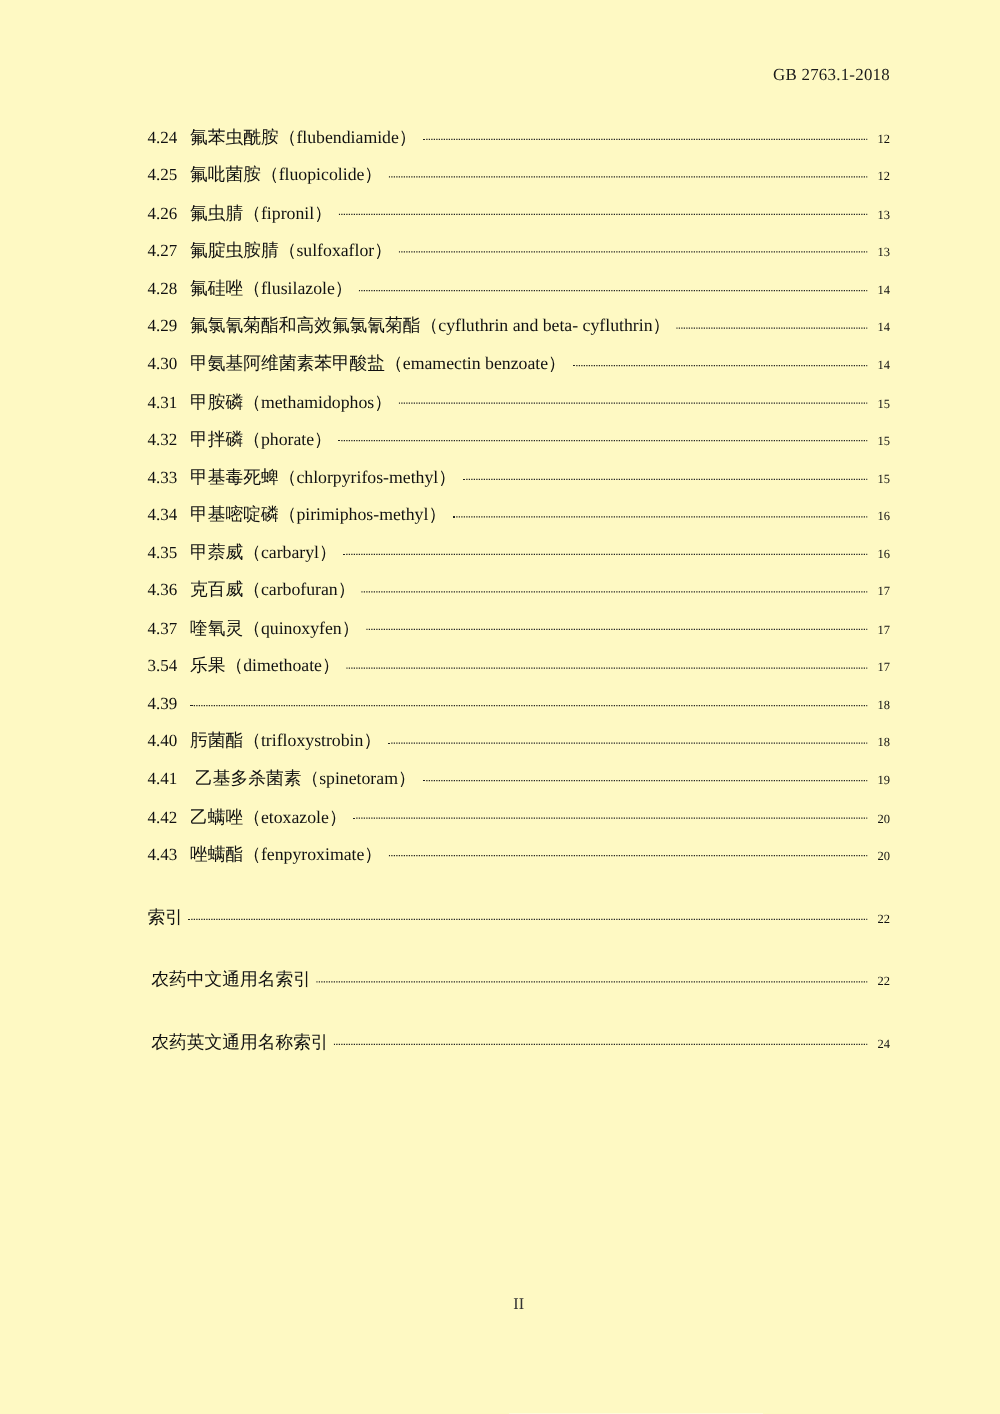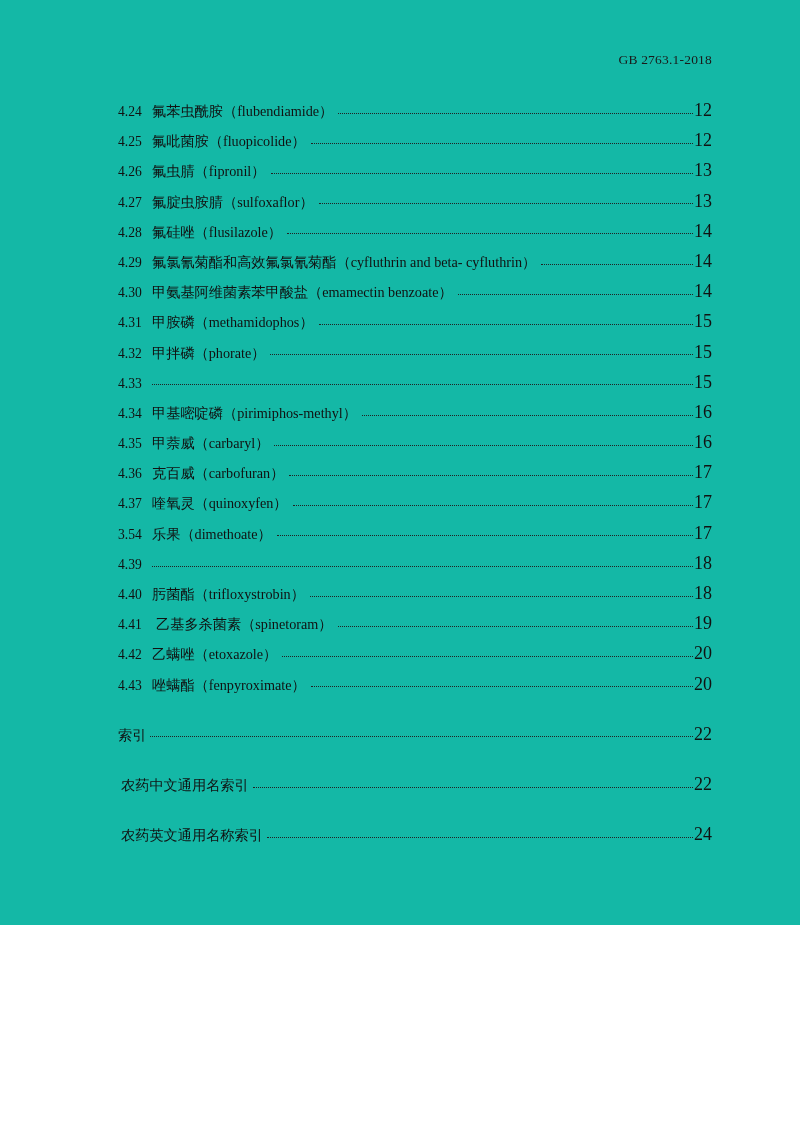--- a/index.html
+++ b/index.html
@@ -7,22 +7,22 @@
     padding: 0;
     background: #ffffff;
   }
   body {
     font-family: "Liberation Serif", "DejaVu Serif", serif;
     color: #000000;
   }
   #page {
     position: relative;
     width: 800px;
-    height: 925px;
-    background: #14b8a6;
+    height: 1131px;
+    background: #fef9c3;
     overflow: hidden;
     box-sizing: border-box;
   }
   
   .header {
     position: absolute;
     top: 52px;
     left: 118px;
     width: 594px;
     text-align: right;
@@ -70,23 +70,23 @@
     content: "";
     position: absolute;
     left: 0;
     right: 0;
     bottom: 0.16em;
     border-bottom: 1.1px dotted #222222;
   }
   .toc-entry .page {
     flex: 0 0 auto;
     padding-left: 1px;
-    text-align: left;
+    text-align: right;
     min-width: 17px;
-    font-size: 18px;
+    font-size: 10px;
     color: #111111;
   }
   
   .toc-entry.plain {
     padding-left: 0px;
     margin-top: 20px;
   }
   .toc-entry.plain.indent {
     padding-left: 3px;
     font-family: Liberation Serif, serif;
@@ -162,20 +162,21 @@
         <span class="page">15</span>
       </div>
       <div class="toc-entry">
         <span class="num">4.32</span>
         <span class="title">甲拌磷（phorate）</span>
         <span class="leader"></span>
         <span class="page">15</span>
       </div>
       <div class="toc-entry">
         <span class="num">4.33</span>
+        <span class="title">甲基毒死蜱（chlorpyrifos-methyl）</span>
         <span class="leader"></span>
         <span class="page">15</span>
       </div>
       <div class="toc-entry">
         <span class="num">4.34</span>
         <span class="title">甲基嘧啶磷（pirimiphos-methyl）</span>
         <span class="leader"></span>
         <span class="page">16</span>
       </div>
       <div class="toc-entry">

